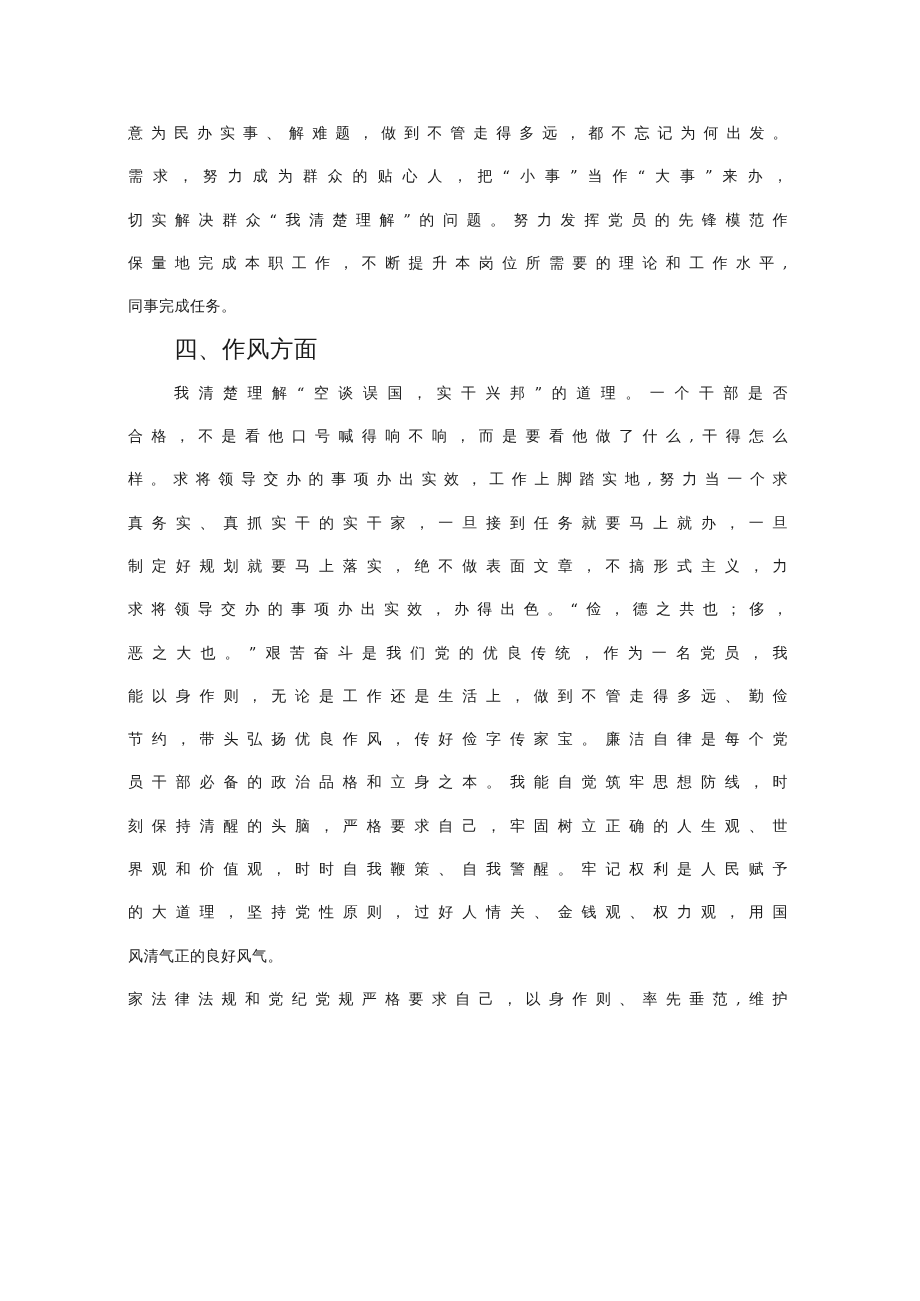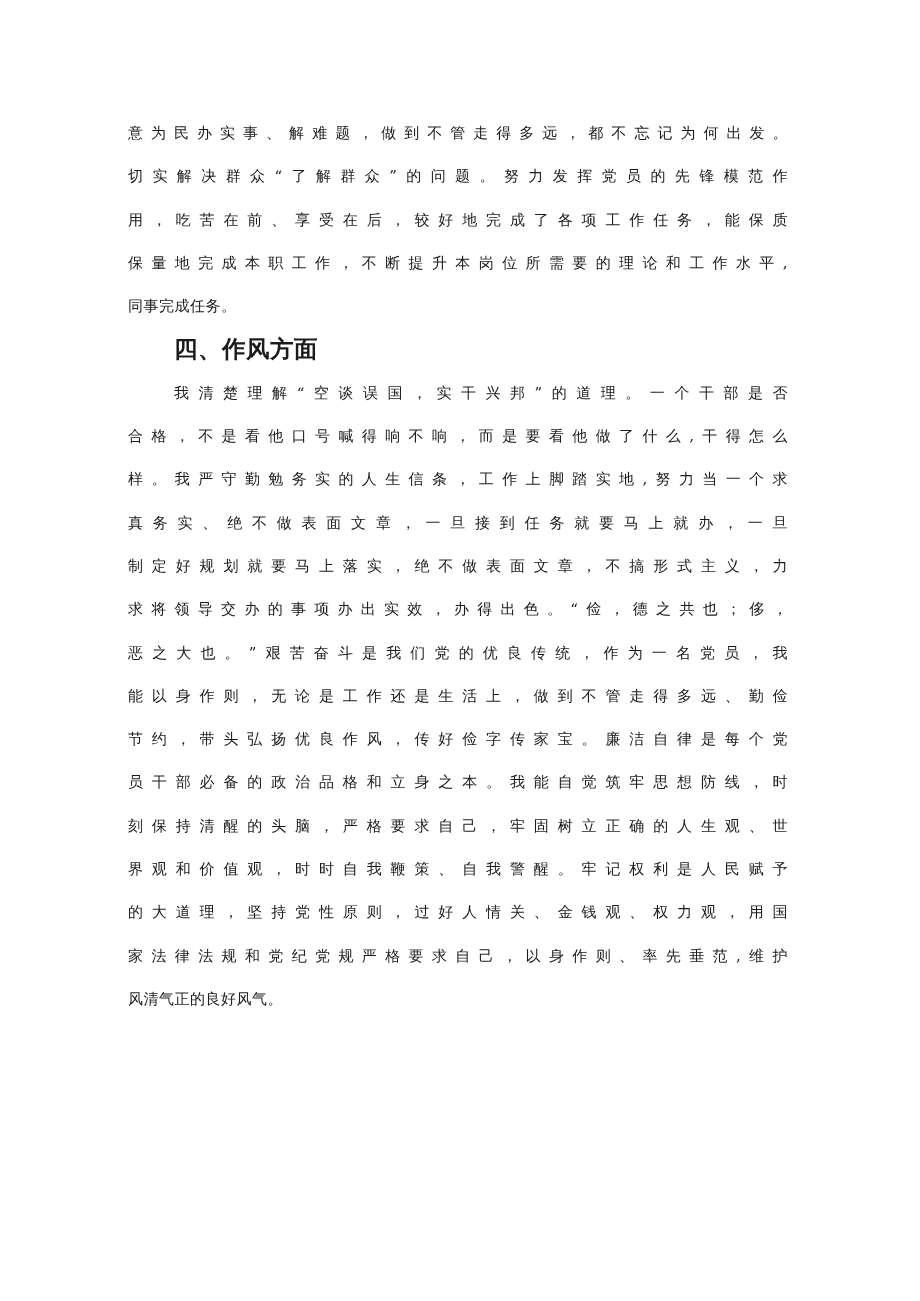--- a/index.html
+++ b/index.html
@@ -33,51 +33,51 @@
     text-align-last: justify;
   }
   .line.end {
     text-align: center;
     text-align-last: left;
   }
   .line.indent {
     text-indent: 46px;
   }
   .line.heading {
-    font-weight: bold;
+    font-weight: normal;
     font-size: 23.5px;
     text-align: left;
     text-align-last: left;
     text-indent: 46px;
   }
 </style>
 </head>
 <body>
 
 <div class="page">
   <div class="text-block">
 
     <div class="line">意为民办实事、解难题，做到不管走得多远，都不忘记为何出发。</div>
-    <div class="line">切实解决群众“了解群众”的问题。努力发挥党员的先锋模范作</div>
-    <div class="line">用，吃苦在前、享受在后，较好地完成了各项工作任务，能保质</div>
+    <div class="line">需求，努力成为群众的贴心人，把“小事”当作“大事”来办，</div>
+    <div class="line">切实解决群众“我清楚理解”的问题。努力发挥党员的先锋模范作</div>
     <div class="line">保量地完成本职工作，不断提升本岗位所需要的理论和工作水平,</div>
     <div class="line end">同事完成任务。</div>
 
     <div class="line heading">四、作风方面</div>
 
     <div class="line indent">我清楚理解“空谈误国，实干兴邦”的道理。一个干部是否</div>
     <div class="line">合格，不是看他口号喊得响不响，而是要看他做了什么,干得怎么</div>
-    <div class="line">样。我严守勤勉务实的人生信条，工作上脚踏实地,努力当一个求</div>
-    <div class="line">真务实、绝不做表面文章，一旦接到任务就要马上就办，一旦</div>
+    <div class="line">样。求将领导交办的事项办出实效，工作上脚踏实地,努力当一个求</div>
+    <div class="line">真务实、真抓实干的实干家，一旦接到任务就要马上就办，一旦</div>
     <div class="line">制定好规划就要马上落实，绝不做表面文章，不搞形式主义，力</div>
     <div class="line">求将领导交办的事项办出实效，办得出色。“俭，德之共也；侈，</div>
     <div class="line">恶之大也。”艰苦奋斗是我们党的优良传统，作为一名党员，我</div>
     <div class="line">能以身作则，无论是工作还是生活上，做到不管走得多远、勤俭</div>
     <div class="line">节约，带头弘扬优良作风，传好俭字传家宝。廉洁自律是每个党</div>
     <div class="line">员干部必备的政治品格和立身之本。我能自觉筑牢思想防线，时</div>
     <div class="line">刻保持清醒的头脑，严格要求自己，牢固树立正确的人生观、世</div>
     <div class="line">界观和价值观，时时自我鞭策、自我警醒。牢记权利是人民赋予</div>
     <div class="line">的大道理，坚持党性原则，过好人情关、金钱观、权力观，用国</div>
+    <div class="line end">风清气正的良好风气。</div>
     <div class="line">家法律法规和党纪党规严格要求自己，以身作则、率先垂范,维护</div>
-    <div class="line end">风清气正的良好风气。</div>
 
   </div>
 </div>
 
 </body></html>

